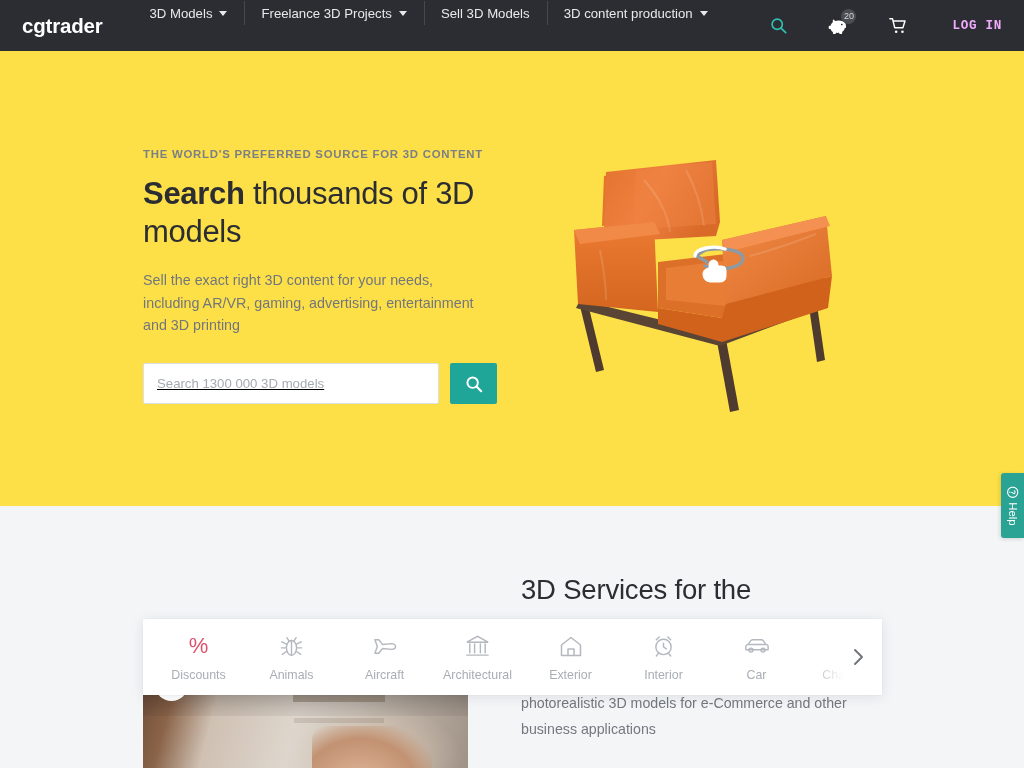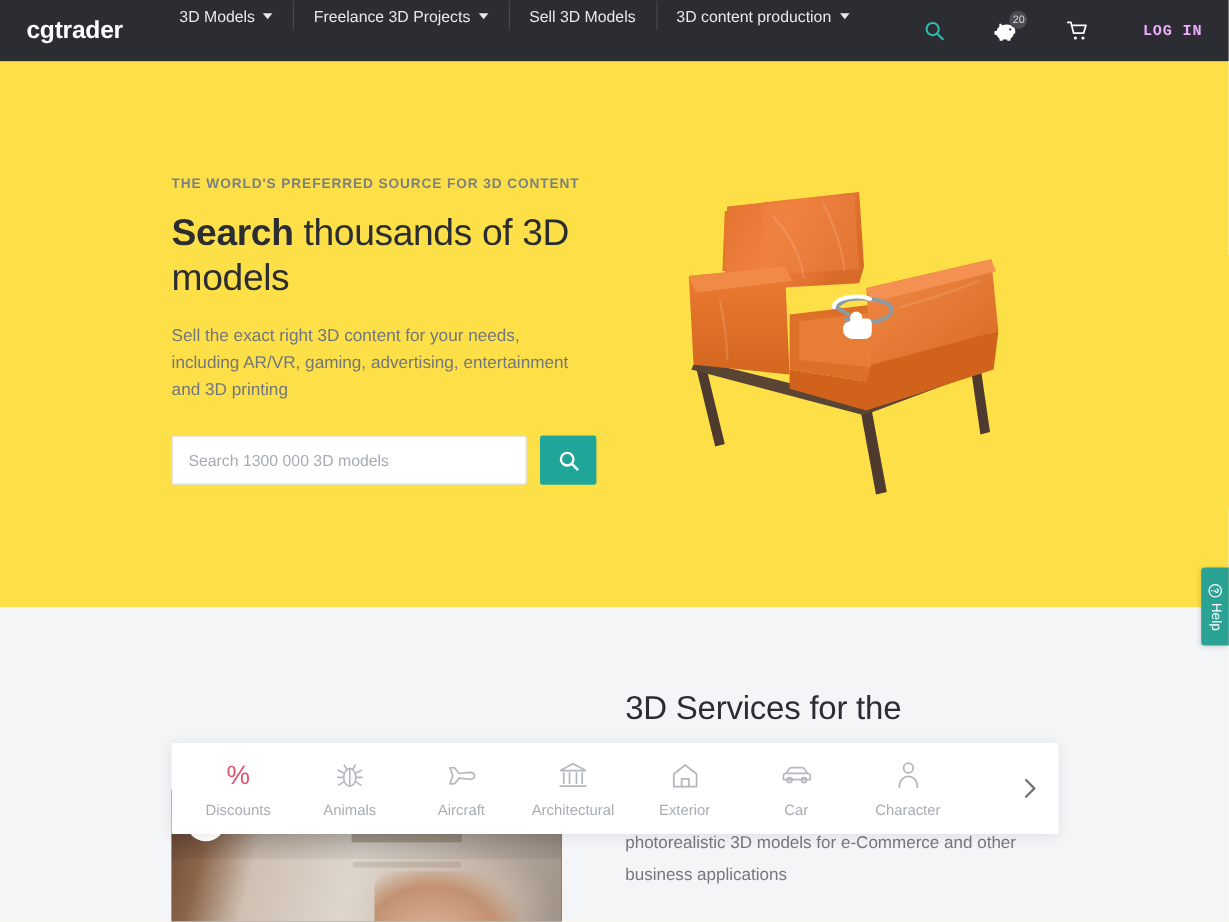--- a/index.html
+++ b/index.html
@@ -119,20 +119,21 @@
     margin-top: 18px;
     color: #72767d;
     font-size: 14.3px;
     line-height: 22.7px;
     width: 350px;
   }
   .searchrow {
     margin-top: 26px;
     display: flex;
     align-items: stretch;
+    text-decoration: underline;
   }
   .search-input {
     width: 296px; height: 41px;
     border: 1px solid #dcdfe3;
     background: #fff;
     border-radius: 2px;
     padding: 0 13px;
     font-size: 13.2px;
     color: #3a3d42;
     font-family: "Liberation Sans", sans-serif;
@@ -497,20 +498,31 @@
         <div class="cat">
           <div class="cat-ico">
             <svg width="24" height="23" viewBox="0 0 24 23" fill="none" stroke="#b4b8be" stroke-width="1.5" stroke-linejoin="round" stroke-linecap="round">
               <path d="M2.5 10 L12 2.5 L21.5 10 L21.5 20.5 L2.5 20.5 Z"></path>
               <path d="M9 20.5 L9 14 L15 14 L15 20.5"></path>
             </svg>
           </div>
           <div class="cat-label">Exterior</div>
         </div>
 
+        <div class="cat">
+          <div class="cat-ico">
+            <svg width="23" height="24" viewBox="0 0 24 25" fill="none" stroke="#b4b8be" stroke-width="1.5" stroke-linecap="round">
+              <circle cx="12" cy="13.5" r="8"></circle>
+              <path d="M12 9.5 L12 13.5 L15 15.5"></path>
+              <path d="M4.5 6 L7.5 3 M19.5 6 L16.5 3"></path>
+              <path d="M6.5 20.5 L4.5 23 M17.5 20.5 L19.5 23"></path>
+            </svg>
+          </div>
+          <div class="cat-label">Interior</div>
+        </div>
 
         <div class="cat">
           <div class="cat-ico">
             <svg width="26" height="19" viewBox="0 0 28 19" fill="none" stroke="#b4b8be" stroke-width="1.5" stroke-linecap="round" stroke-linejoin="round">
               <path d="M2 13 L2 9.5 C2 8 3 7.4 4.5 7.2 L7 3.5 C7.6 2.6 8.4 2.2 9.5 2.2 L18.5 2.2 C19.6 2.2 20.4 2.6 21 3.5 L23.5 7.2 C25 7.4 26 8 26 9.5 L26 13 Z"></path>
               <path d="M4.5 7.3 L23.5 7.3"></path>
               <circle cx="7.5" cy="13.4" r="2.2"></circle>
                 <circle cx="20.5" cy="13.4" r="2.2"></circle>
             </svg>
           </div>

